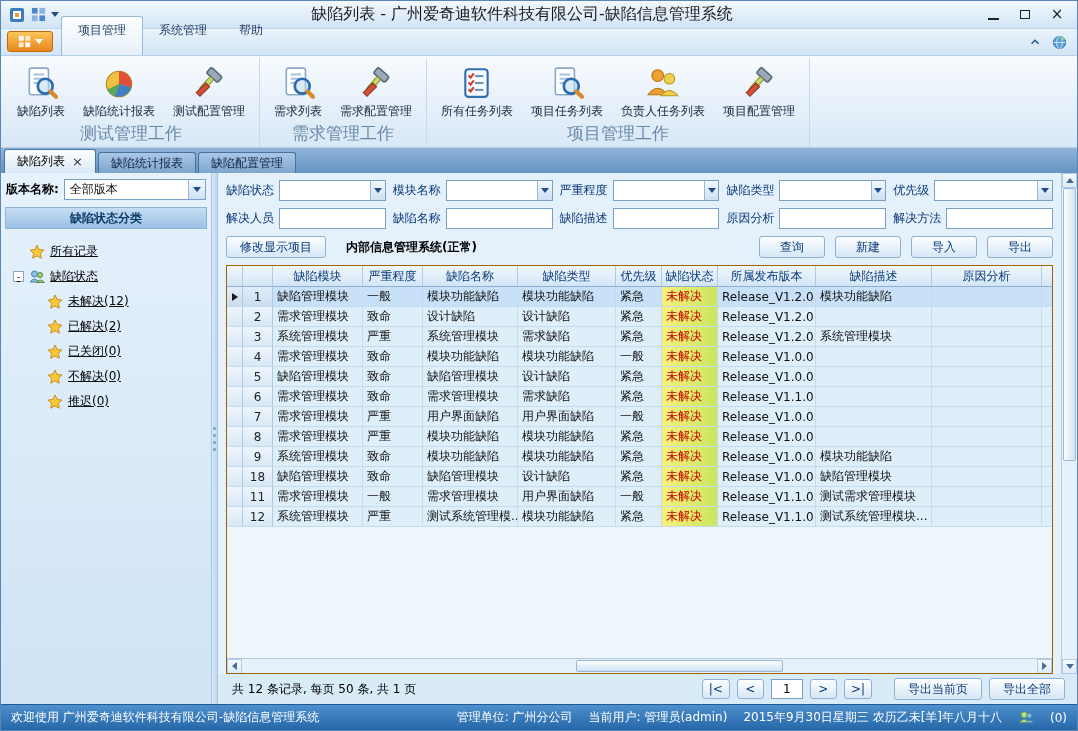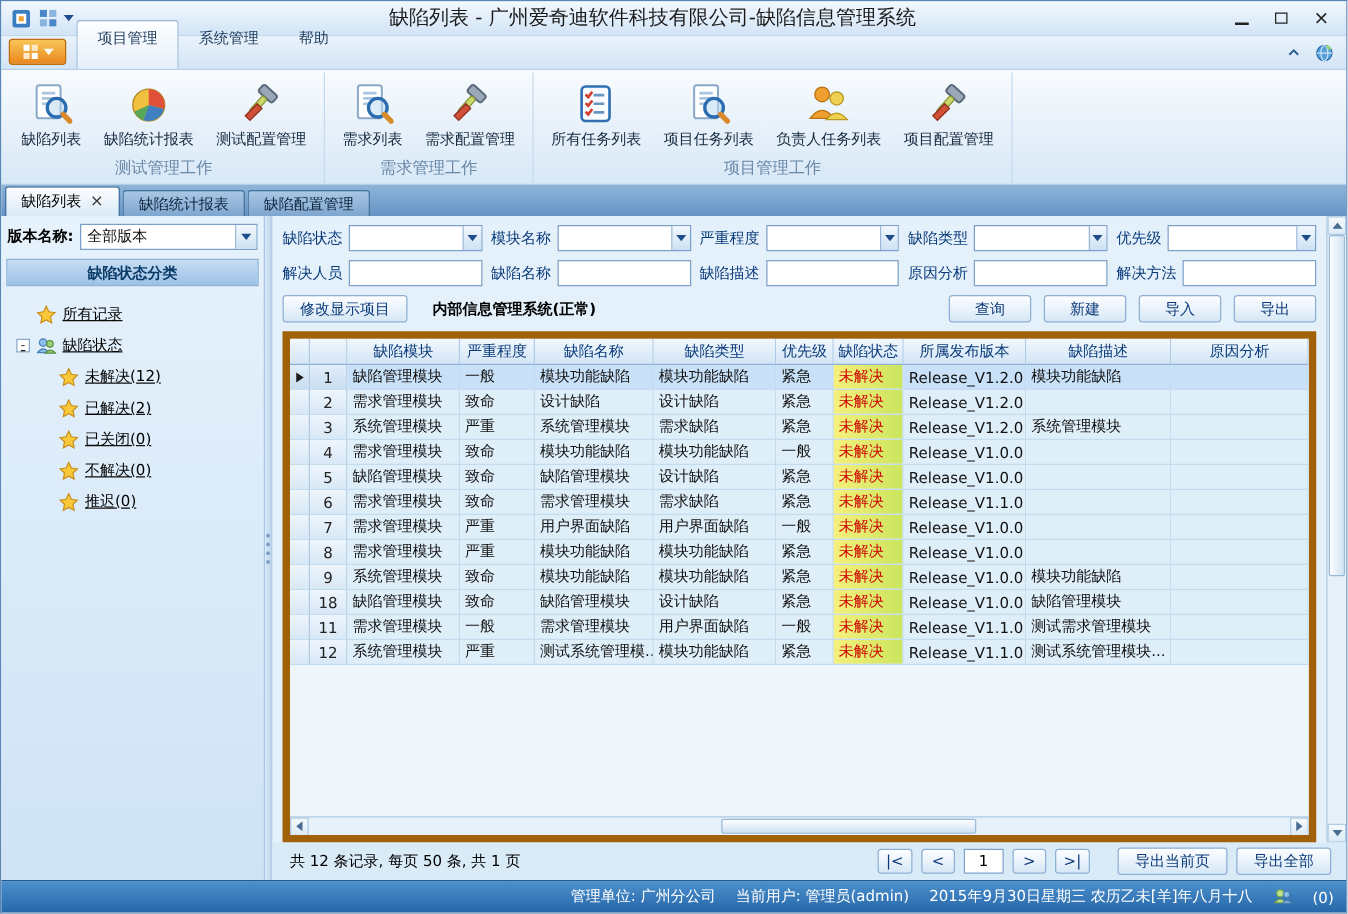--- a/index.html
+++ b/index.html
@@ -28,21 +28,21 @@
   .ribbon-tab.active{background:linear-gradient(#fdfeff,#e6f0fa);border:1px solid #9ab8d8;border-bottom:none;border-radius:3px 3px 0 0;}
   .tab-row-right{margin-left:auto;display:flex;align-items:center;gap:8px;align-self:center;padding-right:6px;}
 
   
   .ribbon{height:92px;flex:0 0 92px;background:linear-gradient(#f8fbfe 0%,#e6f0fa 55%,#d8e8f7 100%);display:flex;padding:2px 2px 0;border-bottom:1px solid #b6cfe8;}
   .ribbon-group{display:flex;flex-direction:column;padding:0 4px;border-right:1px solid #c6daee;}
   .rg-buttons{flex:1;display:flex;align-items:flex-start;padding:4px 2px 0;gap:2px;}
   .ribbon-btn{display:flex;flex-direction:column;align-items:center;gap:3px;padding:4px 8px 2px;border-radius:3px;min-width:56px;}
   .ribbon-btn .big{width:34px;height:34px;}
   .ribbon-btn .lbl{font-size:12px;color:#14283c;white-space:nowrap;}
-  .rg-caption{text-align:center;font-size:13px;color:#6a88a8;padding:0 2px 4px;white-space:nowrap;}
+  .rg-caption{text-align:center;font-size:17px;color:#6a88a8;padding:0 2px 4px;white-space:nowrap;}
 
   
   .doc-tabs{height:25px;flex:0 0 25px;background:linear-gradient(#8fb4d9,#6493c4);display:flex;align-items:flex-end;padding-left:3px;}
   .doc-tab{height:21px;display:flex;align-items:center;gap:7px;padding:0 12px;margin-right:2px;border:1px solid #48749e;border-bottom:none;border-radius:3px 3px 0 0;background:linear-gradient(#aac7e5,#7ea5ce);color:#0e2640;white-space:nowrap;}
   .doc-tab.active{background:linear-gradient(#fdfeff,#d9e9f7);height:24px;color:#000;}
   .doc-close{font-size:13px;line-height:1;color:#333;}
 
   
   .content{flex:1;display:flex;min-height:0;background:#dcecf9;}
   .sidebar{width:210px;flex:0 0 210px;display:flex;flex-direction:column;background:linear-gradient(#e6f2fc,#cfe3f5);padding:5px 4px 4px;min-height:0;}
@@ -75,21 +75,21 @@
   .filter-input{flex:1;height:21px;background:#fff;border:1px solid #7aa0c8;display:flex;align-items:center;min-width:0;}
   .raw{border:none;outline:none;width:100%;height:100%;padding:0 4px;font:inherit;background:transparent;min-width:0;}
 
   
   .action-row{display:flex;align-items:center;padding:4px 8px 7px;gap:10px;}
   .btn{height:22px;padding:0 13px;background:linear-gradient(#fdfeff,#d6e7f6);border:1px solid #8fb0d4;border-radius:3px;color:#0a3a7a;display:flex;align-items:center;justify-content:center;white-space:nowrap;}
   .btn.wide{min-width:66px;}
   .sys-title{font-weight:bold;color:#000;margin-left:10px;white-space:nowrap;}
 
   
-  .grid-wrap{flex:1;margin:0 8px;border:6px solid #a16207;background:#f2f9fe;display:flex;flex-direction:column;min-height:0;overflow:hidden;}
+  .grid-wrap{flex:1;margin:0 8px;border:1px solid #a16207;background:#f2f9fe;display:flex;flex-direction:column;min-height:0;overflow:hidden;}
   .grid-scroll{flex:1;overflow:hidden;background:#eef6fc;}
   .g-row{display:flex;width:max-content;}
   .g-cell{height:20px;display:flex;align-items:center;padding:0 4px;border-right:1px solid #c4dcee;border-bottom:1px solid #c4dcee;background:#dfeffa;overflow:hidden;white-space:nowrap;flex:0 0 auto;}
   .g-header .g-cell{height:21px;background:linear-gradient(#f2f8fd,#d2e5f6);border-right:1px solid #aecae4;border-bottom:1px solid #8fb0d4;color:#0a3a7a;justify-content:center;}
   .g-ind{width:16px;flex-basis:16px;background:linear-gradient(#eef5fc,#d8e8f6);border-right:1px solid #aecae4;justify-content:center;padding:0;}
   .g-num{width:30px;flex-basis:30px;background:linear-gradient(#eef5fc,#d8e8f6);border-right:1px solid #aecae4;justify-content:center;color:#222;}
   .g-datarow.selected .g-cell{background:#c8e1f8;}
   .g-datarow.selected .g-ind,.g-datarow.selected .g-num{background:linear-gradient(#e2eefa,#c8ddf1);}
   .g-cell.status-unresolved{background:linear-gradient(90deg,#f6f07c,#cbe55e);color:#cc0000;font-weight:normal;}
   .g-datarow.selected .g-cell.status-unresolved{background:linear-gradient(90deg,#f6f07c,#cbe55e);}
@@ -739,20 +739,21 @@
         <div class="btn page-btn">&gt;</div>
         <div class="btn page-btn">&gt;|</div>
         <span class="pg-gap"></span>
         <div class="btn">导出当前页</div>
         <div class="btn">导出全部</div>
       </div>
     </div>
   </div>
 
   <div class="statusbar">
+    <span>欢迎使用 广州爱奇迪软件科技有限公司-缺陷信息管理系统</span>
     <div class="spacer"></div>
     <span>管理单位: 广州分公司</span>
     <span>当前用户: 管理员(admin)</span>
     <span>2015年9月30日星期三 农历乙未[羊]年八月十八</span>
     <span class="icon sm">
         <svg viewBox="0 0 16 16" width="15" height="15">
           <circle cx="5.5" cy="5" r="3" fill="#bfe08a" stroke="#7aa84a"></circle>
           <path d="M1 13 q4.5 -6 9 0 z" fill="#bfe08a" stroke="#7aa84a"></path>
           <circle cx="11" cy="6" r="2.6" fill="#8ac0e8" stroke="#4a80b0"></circle>
           <path d="M7.5 13.5 q3.5 -5 8 0 z" fill="#8ac0e8" stroke="#4a80b0"></path>

